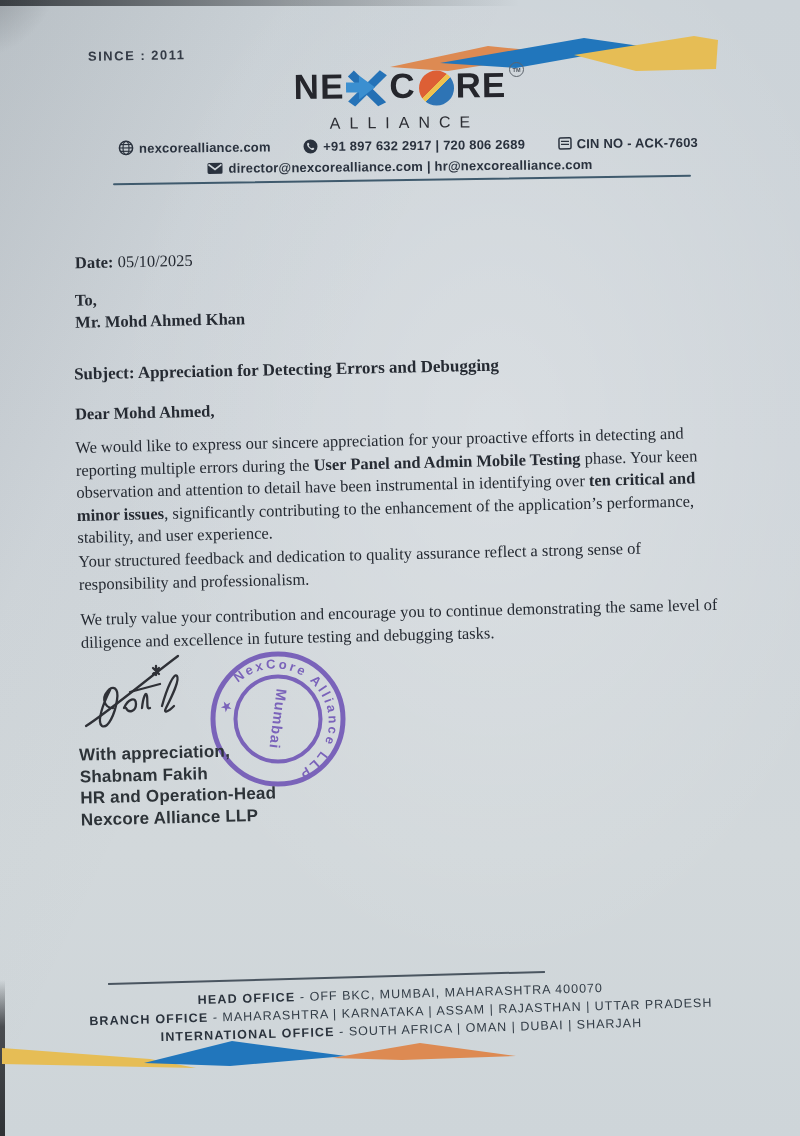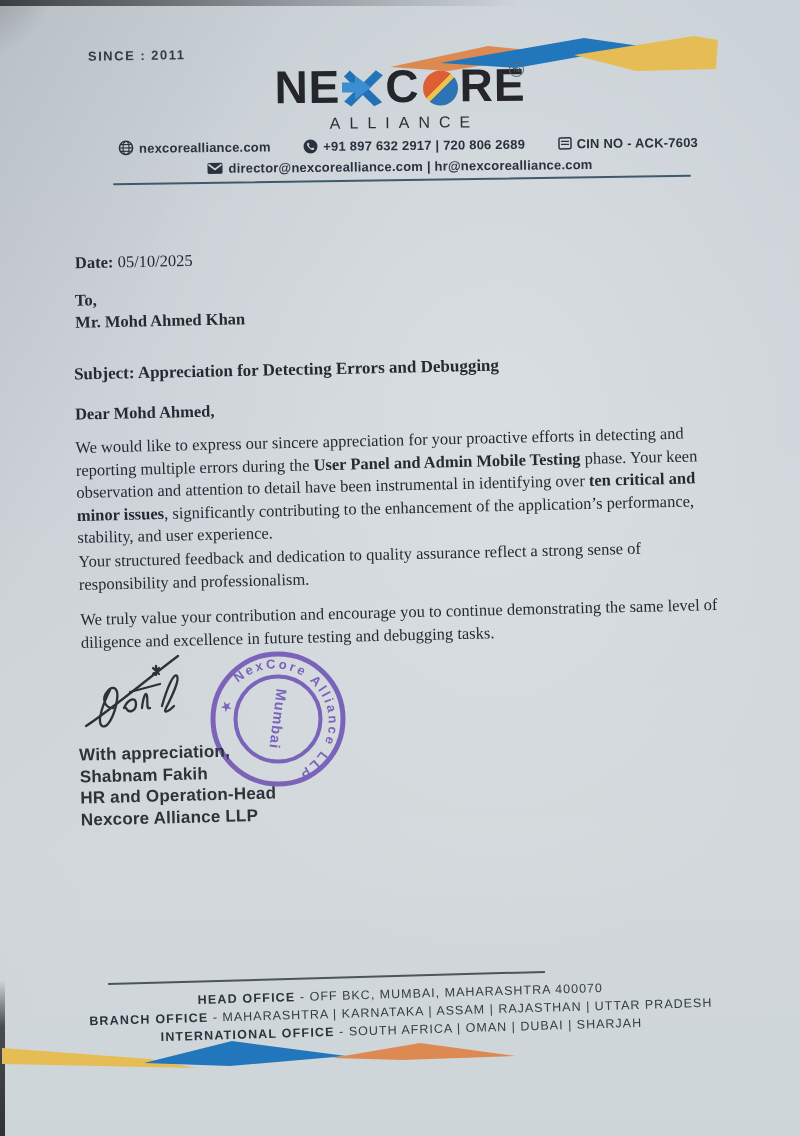--- a/index.html
+++ b/index.html
@@ -21,21 +21,21 @@
     background:radial-gradient(circle at 0 0, rgba(40,44,48,.35), rgba(40,44,48,0) 70%); }
 
   .abs { position:absolute; }
 
   
   .since { left:88px; top:48px; font-size:13px; font-weight:bold; letter-spacing:1.5px;
     color:#343b46; transform:rotate(-1deg); }
   .swoosh-top { left:388px; top:33px; }
   .logo-row { left:240px; top:62px; width:320px; display:flex; align-items:flex-start;
     justify-content:center; transform:rotate(-0.6deg); }
-  .logo-letters { font-size:46px; font-weight:bold; color:#25262c; letter-spacing:1px; line-height:48px; }
+  .logo-letters { font-size:35px; font-weight:bold; color:#25262c; letter-spacing:1px; line-height:48px; }
   .logo-x { width:42px; height:42px; margin:4px 1px 0 2px; }
   .logo-o { width:35px; height:35px; border-radius:50%; margin:9px 2px 0 3px;
     background:linear-gradient(135deg, #dd5f35 0% 44%, #eec14f 44% 54%, #2e74b5 54% 100%); }
   .tm-badge { left:509px; top:62px; width:15px; height:15px; border:1.4px solid #5d646c; border-radius:50%;
     font-size:5.5px; font-weight:bold; color:#4c535c; display:flex; align-items:center; justify-content:center; }
   .alliance { left:250px; top:114px; width:300px; text-align:center; font-size:16px;
     color:#2c2e34; letter-spacing:9px; text-indent:9px; transform:rotate(-0.6deg); }
   .contact-row1 { left:118px; top:137px; width:580px; display:flex; justify-content:space-between;
     transform:rotate(-0.6deg); }
   .contact-row2 { left:0px; top:159px; width:800px; display:flex; justify-content:center;

